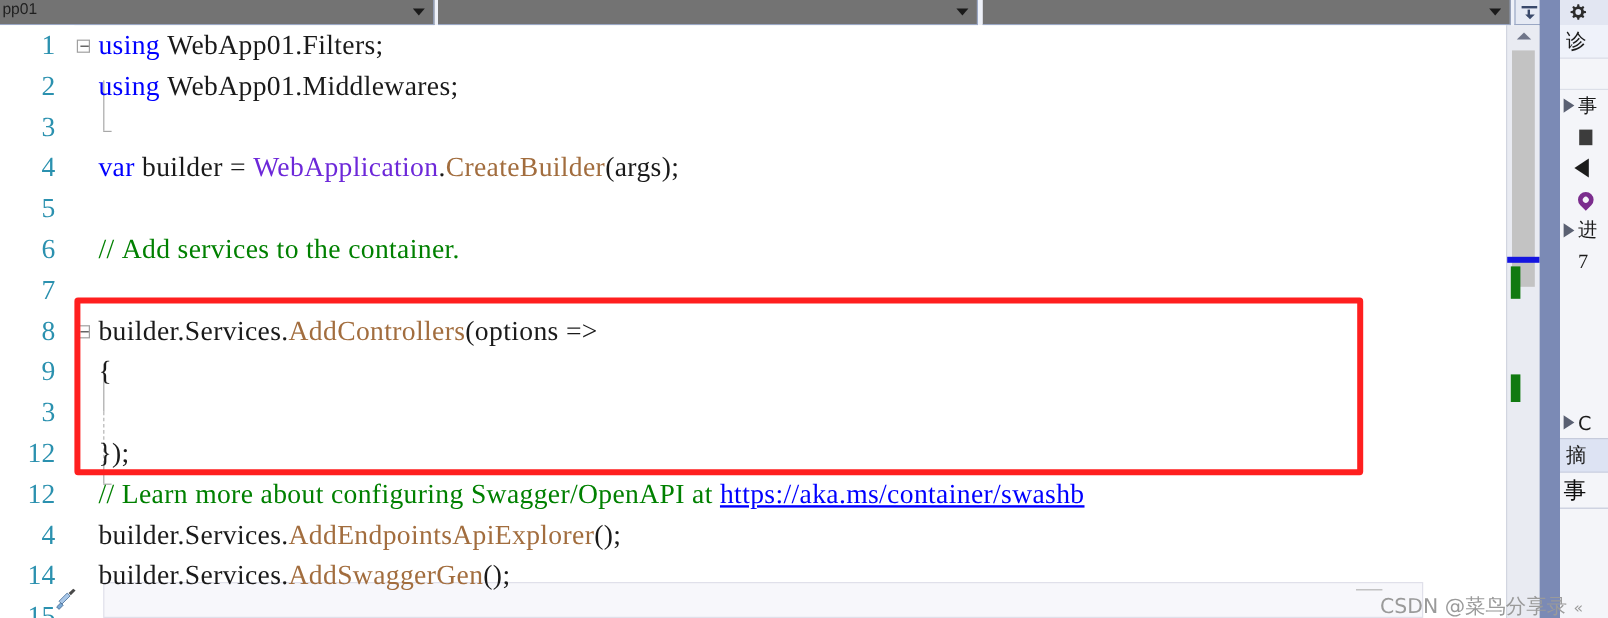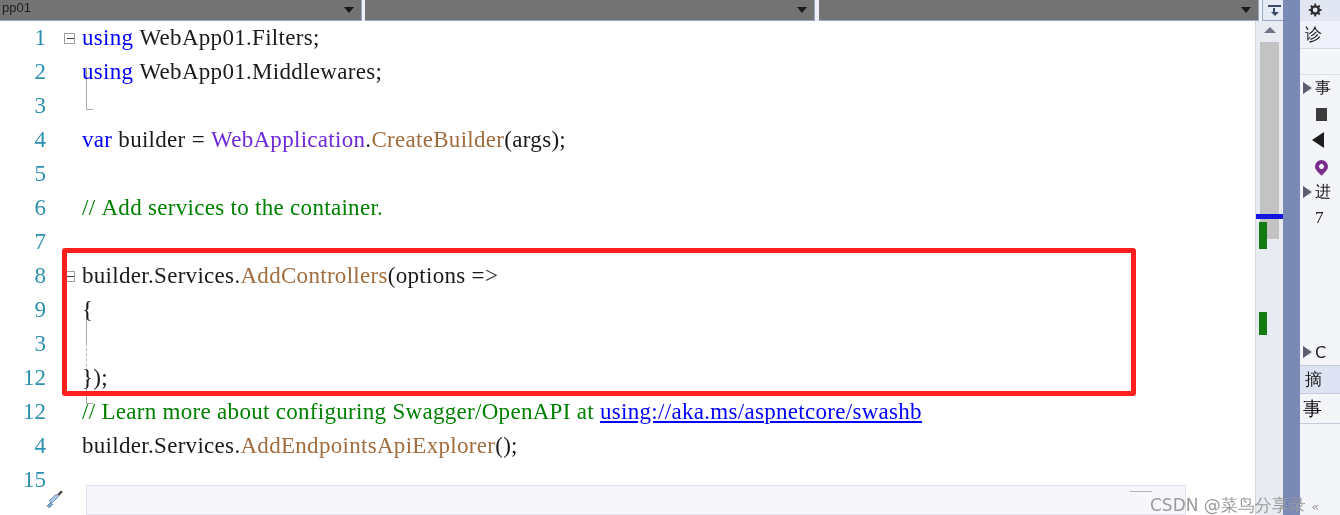--- a/index.html
+++ b/index.html
@@ -488,27 +488,33 @@
         <div class="line">
           <span class="lineno">12</span>
           <span class="gutter-icon"></span>
           <span class="fold"></span>
           <span class="code"><span class="pln">});</span></span>
         </div>
         <div class="line">
           <span class="lineno">12</span>
           <span class="gutter-icon"></span>
           <span class="fold"></span>
-          <span class="code"><span class="cmt">//&nbsp;Learn&nbsp;more&nbsp;about&nbsp;configuring&nbsp;Swagger/OpenAPI&nbsp;at&nbsp;</span><span class="lnk">using://aka.ms/aspnetcore/swashb</span></span>
+          <span class="code"><span class="cmt">//&nbsp;Learn&nbsp;more&nbsp;about&nbsp;configuring&nbsp;Swagger/OpenAPI&nbsp;at&nbsp;</span><span class="lnk">https://aka.ms/container/swashb</span></span>
         </div>
         <div class="line">
           <span class="lineno">4</span>
           <span class="gutter-icon"></span>
           <span class="fold"></span>
           <span class="code"><span class="pln">builder</span><span class="pln">.</span><span class="pln">Services</span><span class="pln">.</span><span class="mth">AddEndpointsApiExplorer</span><span class="pln">();</span></span>
+        </div>
+        <div class="line">
+          <span class="lineno">14</span>
+          <span class="gutter-icon"></span>
+          <span class="fold"></span>
+          <span class="code"><span class="pln">builder</span><span class="pln">.</span><span class="pln">Services</span><span class="pln">.</span><span class="mth">AddSwaggerGen</span><span class="pln">();</span></span>
         </div>
         <div class="line">
           <span class="lineno">15</span>
           <span class="gutter-icon"></span>
           <span class="fold"></span>
           <span class="code"></span>
         </div>
       </div>
   </div>
 

